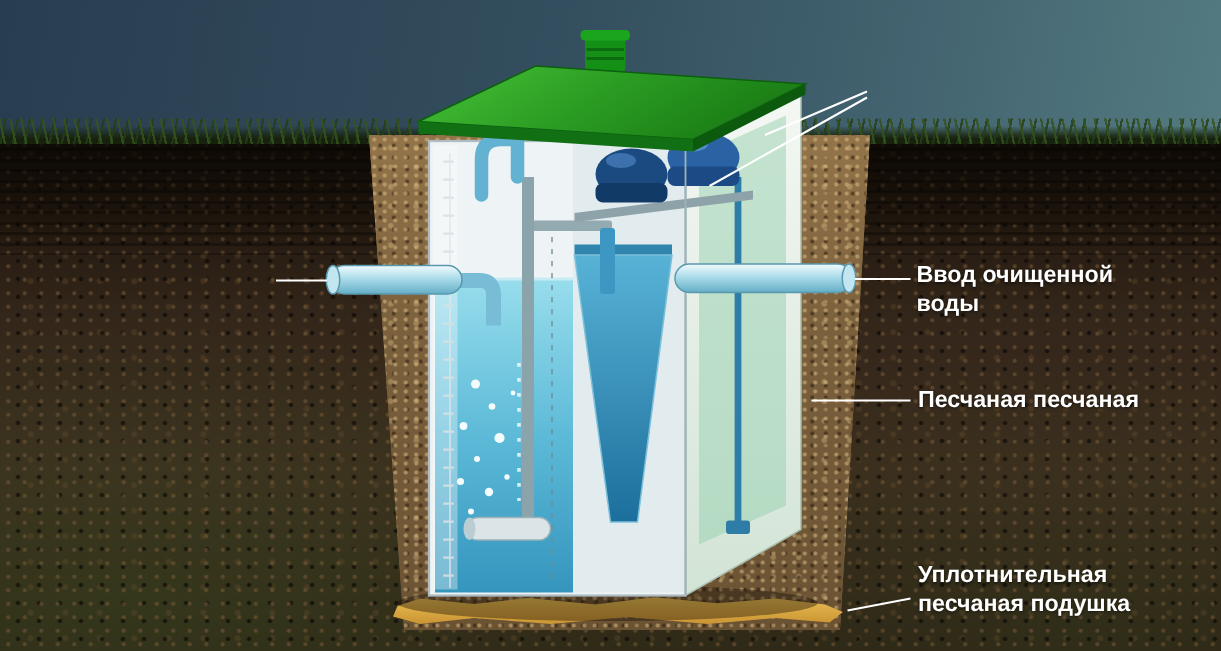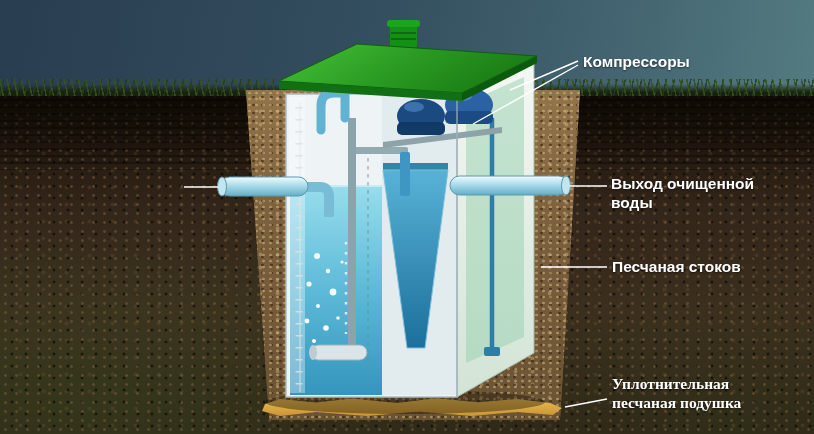--- a/index.html
+++ b/index.html
@@ -209,24 +209,23 @@
     <g stroke="#ffffff" stroke-width="1.4">
       <line x1="578" y1="61" x2="510" y2="90"></line>
       <line x1="578" y1="65" x2="473" y2="124"></line>
       <line x1="184" y1="187" x2="218" y2="187"></line>
       <line x1="570" y1="186" x2="607" y2="186"></line>
       <line x1="541" y1="267" x2="607" y2="267"></line>
       <line x1="565" y1="407" x2="607" y2="399"></line>
     </g>
   </svg>
 
-  <div class="label" style="left:583px; top:52px;">Компрессоры</div>
-
-
-  <div class="label" style="left:611px; top:174px;">Выход очищенной
+
+
+  <div class="label" style="left:611px; top:174px;">Ввод очищенной
 воды</div>
 
-  <div class="label" style="left:612px; top:257px;">Песчаная стоков</div>
-
-  <div class="label" style="left:612px; top:374px;font-family:Liberation Serif, serif;">Уплотнительная
+  <div class="label" style="left:612px; top:257px;">Песчаная песчаная</div>
+
+  <div class="label" style="left:612px; top:374px;">Уплотнительная
 песчаная подушка</div>
 
 </div>
 
 </body></html>

